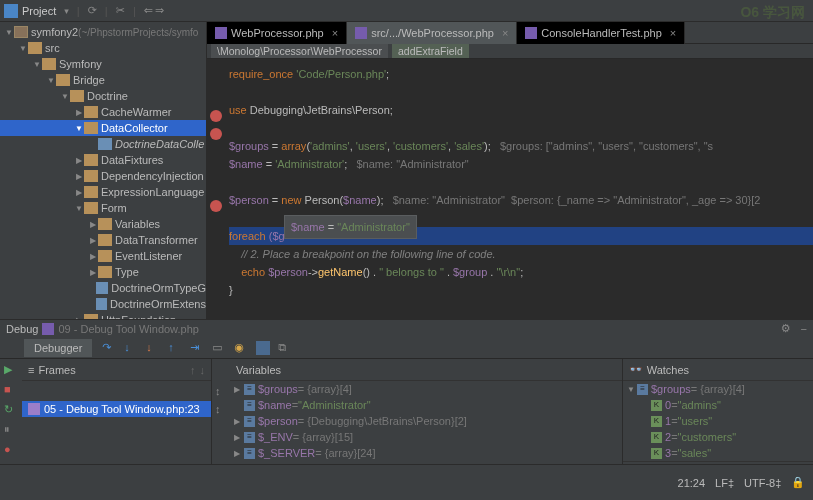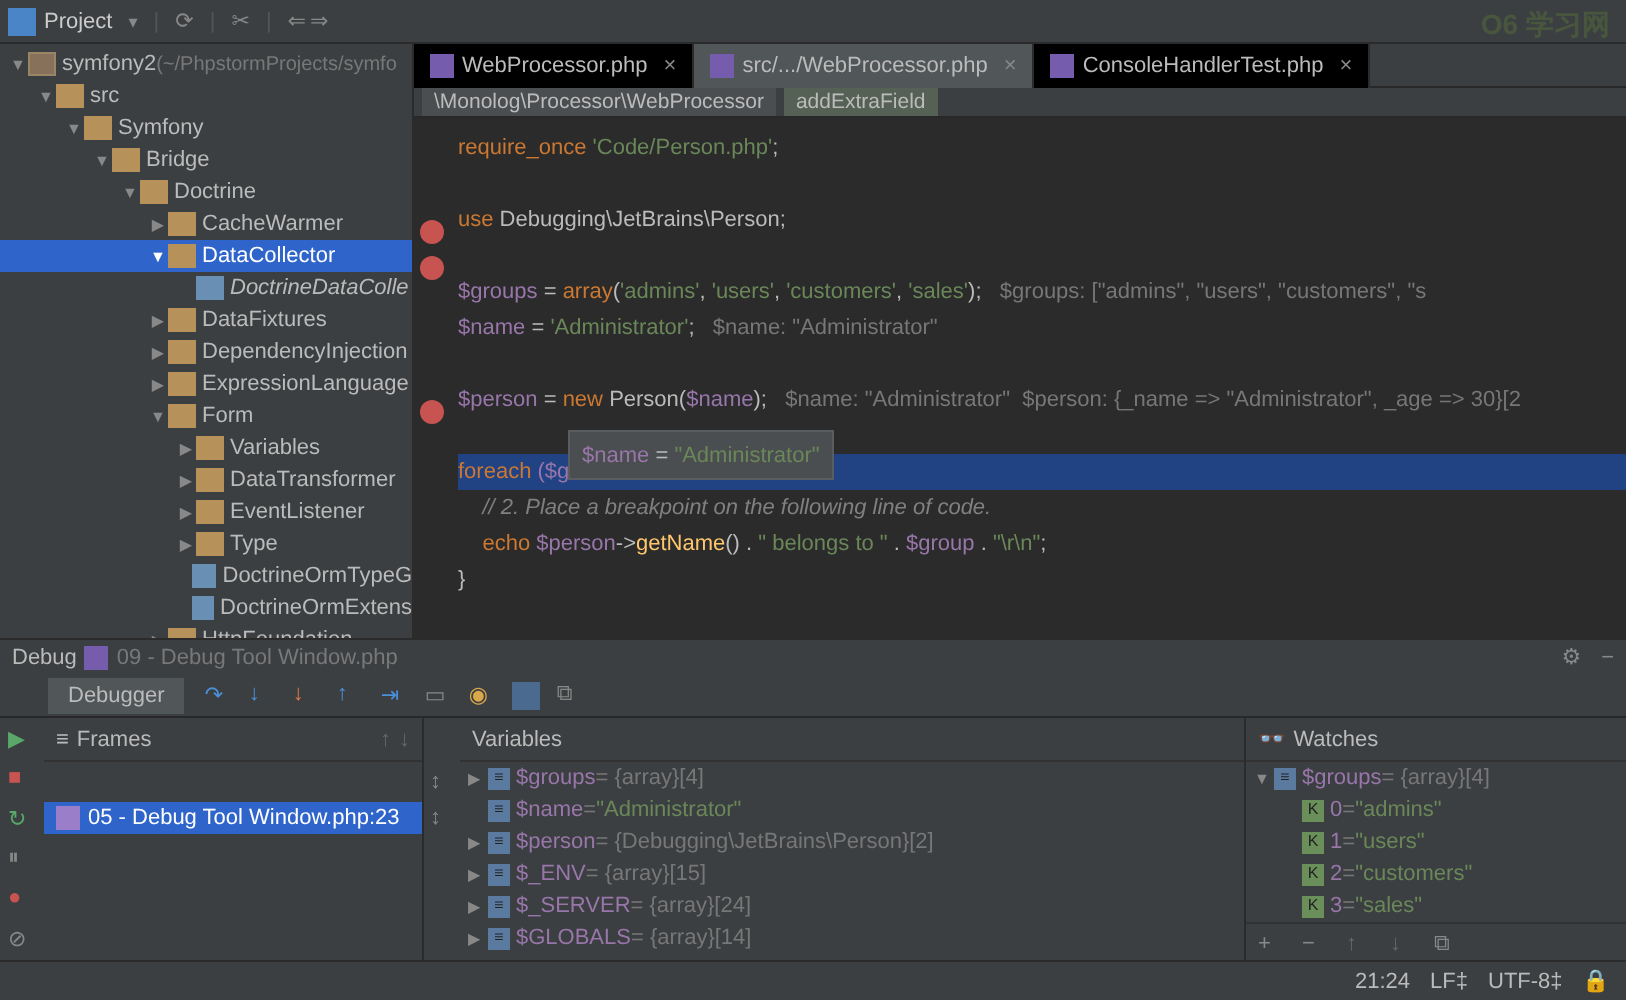--- a/index.html
+++ b/index.html
@@ -58,21 +58,21 @@
 .vars-panel{flex:1;border-right:1px solid #2b2b2b;display:flex}
 .watches{width:190px;display:flex}
 .panel-hdr{height:22px;background:#3c3f41;display:flex;align-items:center;padding:0 6px;border-bottom:1px solid #323232;gap:4px}
 .sel-row{background:#2f65ca;color:#fff;padding:2px 6px;display:flex;align-items:center;gap:4px}
 .sel-row *{color:#fff}
 .vrow{display:flex;align-items:center;height:16px;white-space:nowrap}
 .vrow .exp{width:10px;font-size:8px;color:#888}
 .vrow .vn{color:#9876aa}
 .vrow .vt{color:#777}
 .vrow .vv{color:#6a8759}
-.status{position:absolute;bottom:0;left:0;right:0;height:20px;background:#3c3f41;border-top:1px solid #2b2b2b;display:flex;align-items:center;justify-content:flex-end;padding:0 8px;gap:10px;font-size:10px;color:#999}
+.status{position:absolute;bottom:0;left:0;right:0;height:36px;background:#3c3f41;border-top:1px solid #2b2b2b;display:flex;align-items:center;justify-content:flex-end;padding:0 8px;gap:10px;font-size:10px;color:#999}
 .vcol{width:18px;display:flex;flex-direction:column;align-items:center;gap:6px;padding-top:26px}
 .vcol span,.wbtm span{width:12px;height:12px}
 .wbtm{height:20px;display:flex;align-items:center;gap:10px;padding:0 6px;border-top:1px solid #323232}
 </style>
 </head>
 <body>
 
 <div class="toolbar">
   <span class="proj-ico"></span>
   <span class="proj-lbl">Project</span>

